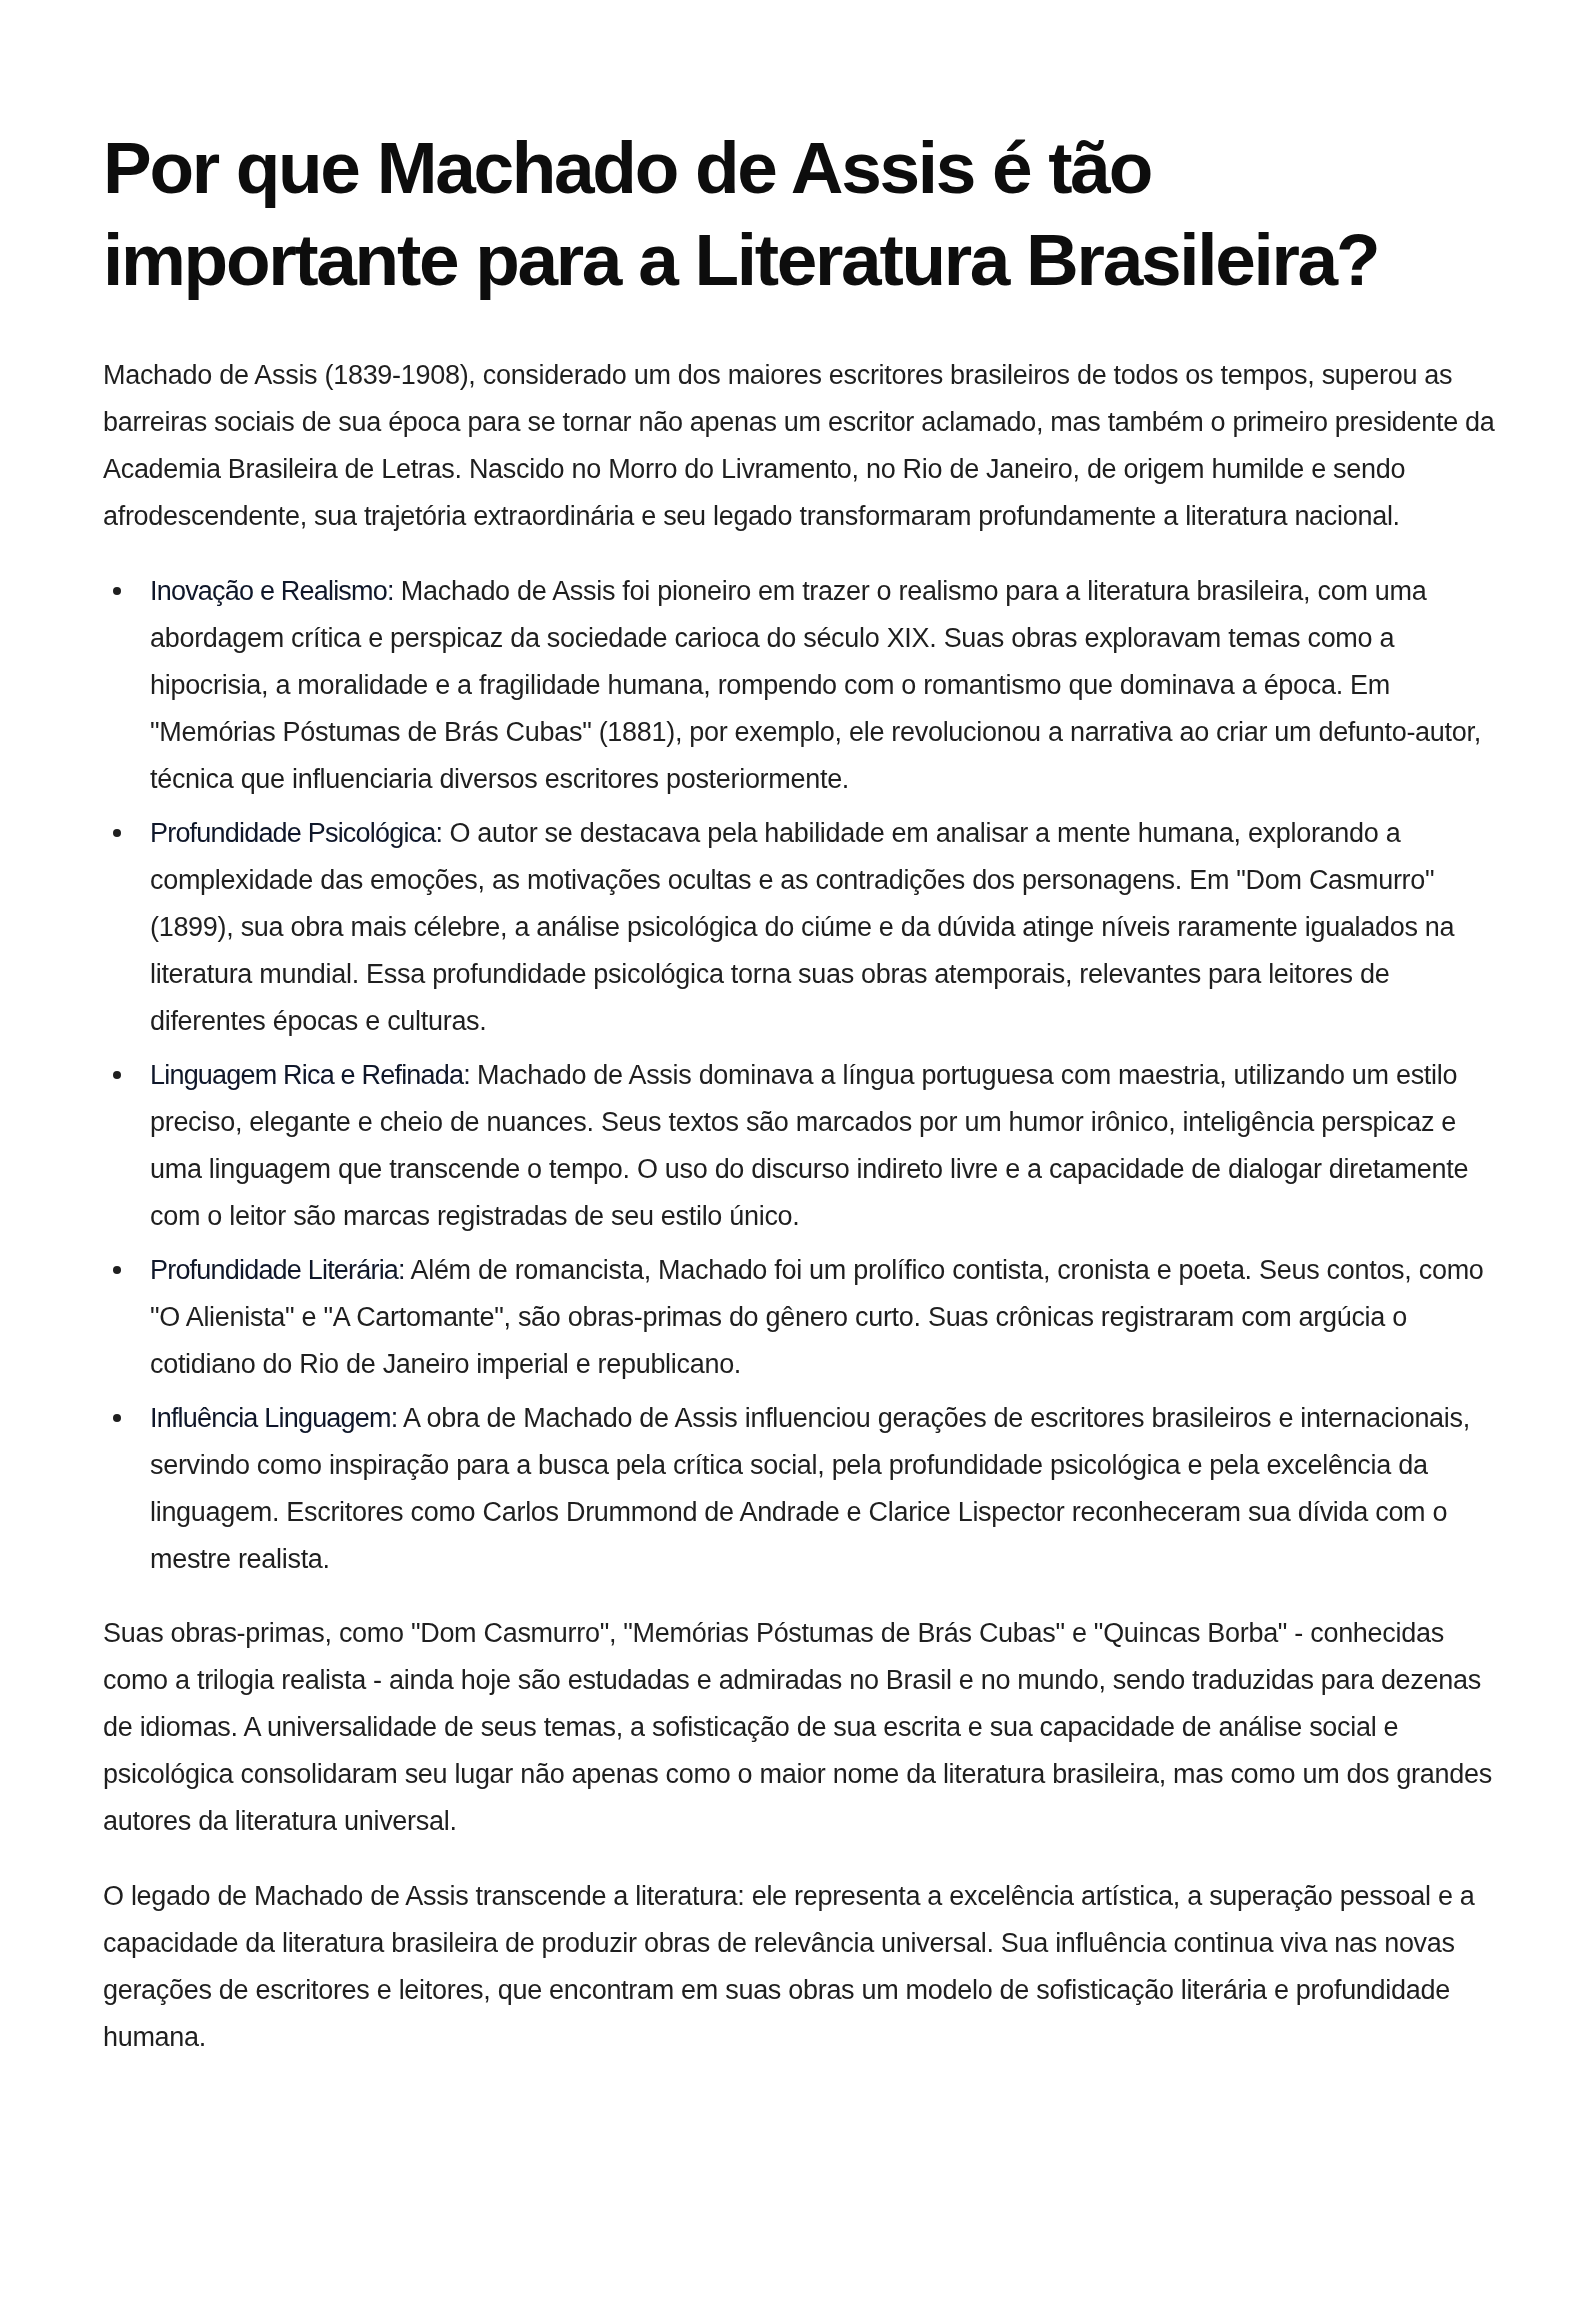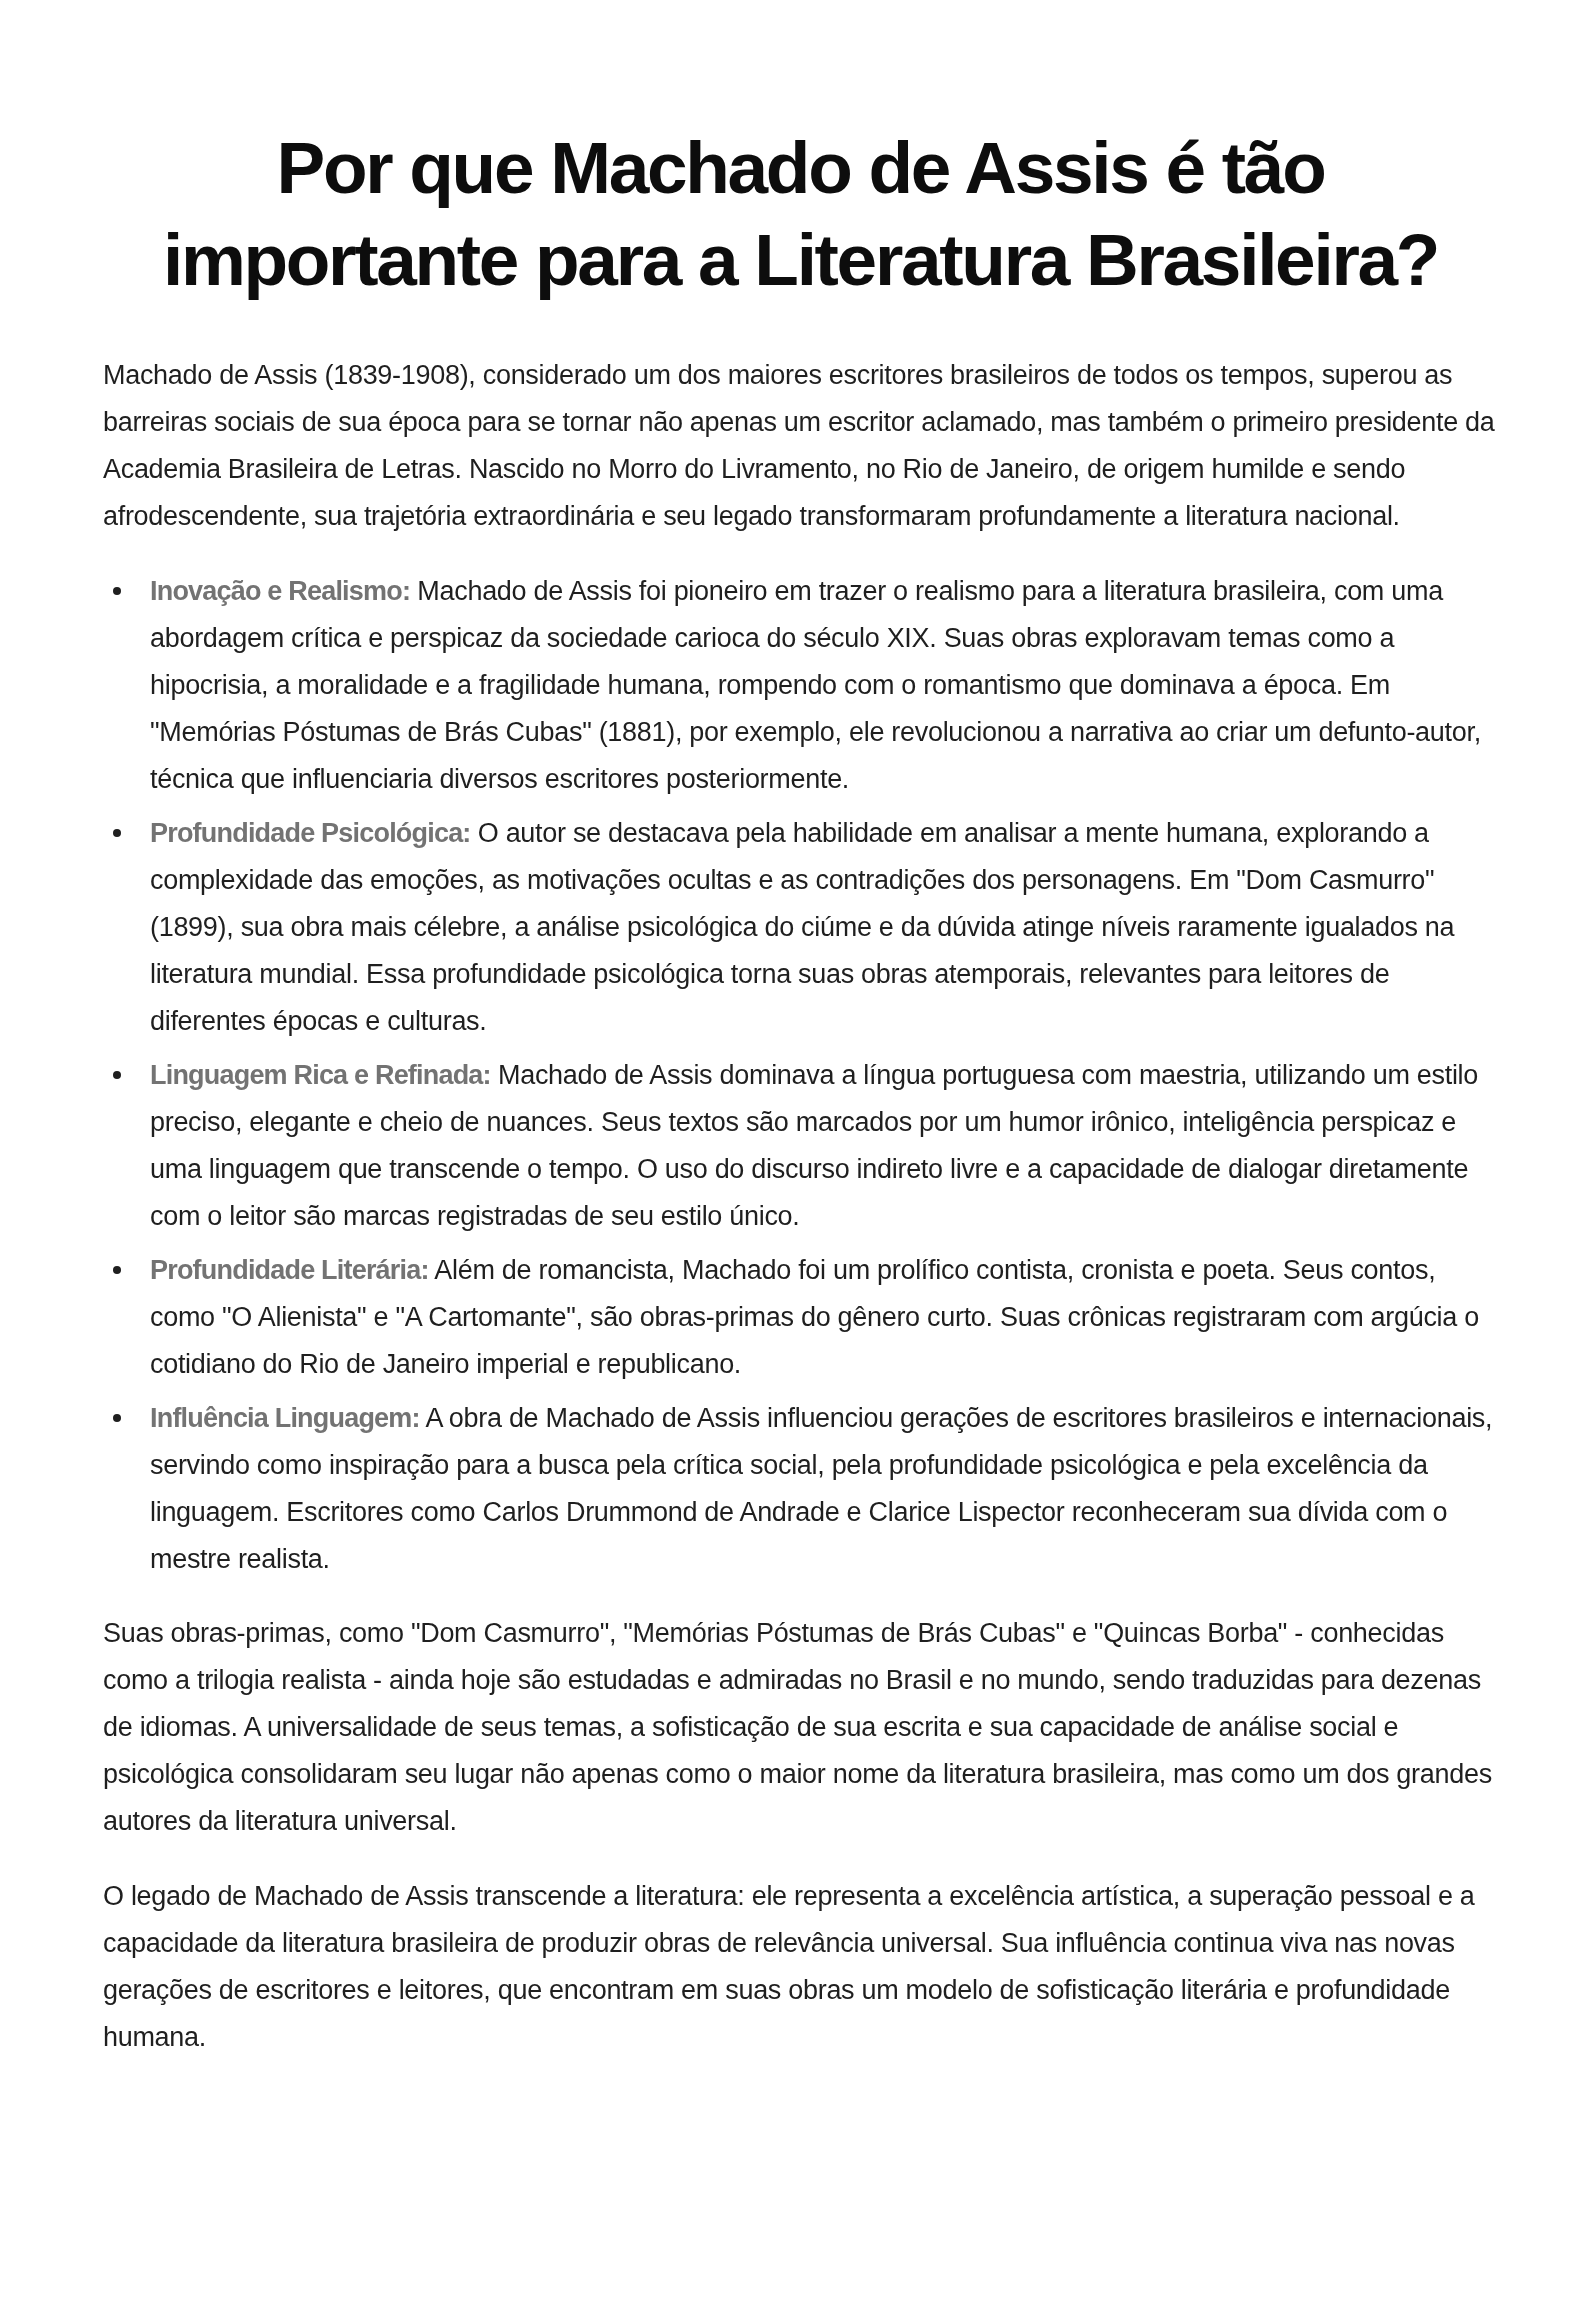--- a/index.html
+++ b/index.html
@@ -15,21 +15,20 @@
       width: 1595px;
     }
     h1 {
       font-family: "Liberation Sans", sans-serif;
       font-weight: 700;
       font-size: 73px;
       line-height: 92px;
       letter-spacing: -2.3px;
       margin: 0 0 46px 0;
       color: #0d0d0d;
-      text-align: center;
     }
     p {
       font-size: 27px;
       line-height: 47px;
       margin: 12px 0 28px 0;
       letter-spacing: -0.3px;
     }
     ul {
       margin: 0 0 26.6px 0;
       padding: 0 0 0 47px;
@@ -53,23 +52,23 @@
       content: "";
       display: inline-block;
       width: 8px;
       height: 8px;
       border-radius: 50%;
       background: #1f1f1f;
       vertical-align: middle;
       margin-top: -3.5px;
     }
     li strong {
-      font-weight: 700;
+      font-weight: 400;
       letter-spacing: -0.8px;
-      color: #737373;
+      color: #0f172a;
     }
   </style>
 </head>
 <body>
 
 <div class="page">
   <h1>Por que Machado de Assis é tão importante para a Literatura Brasileira?</h1>
 
   <p>Machado de Assis (1839-1908), considerado um dos maiores escritores brasileiros de todos os tempos, superou as barreiras sociais de sua época para se tornar não apenas um escritor aclamado, mas também o primeiro presidente da Academia Brasileira de Letras. Nascido no Morro do Livramento, no Rio de Janeiro, de origem humilde e sendo afrodescendente, sua trajetória extraordinária e seu legado transformaram profundamente a literatura nacional.</p>
 

